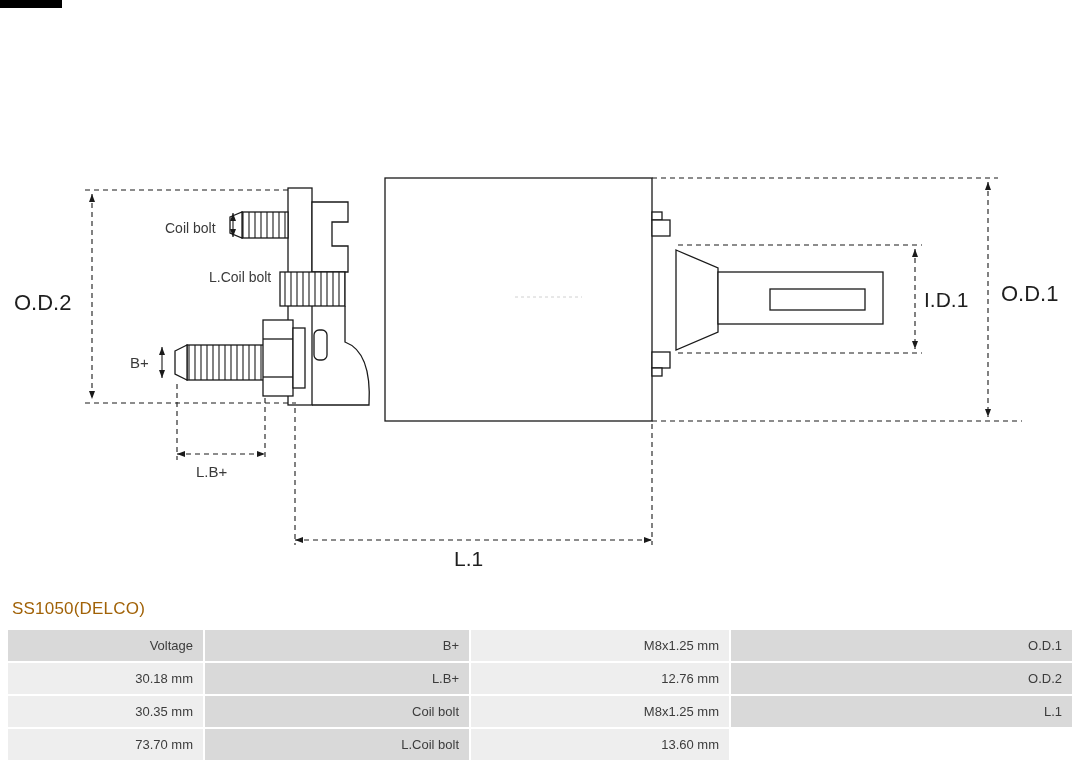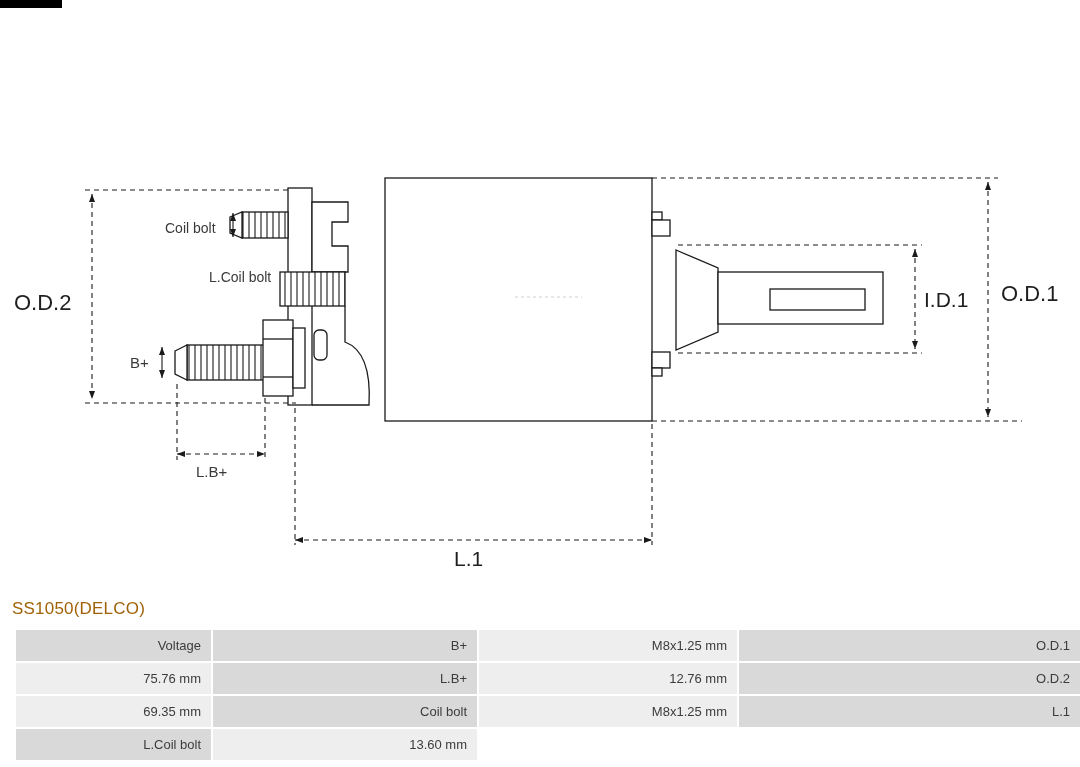--- a/index.html
+++ b/index.html
@@ -16,21 +16,21 @@
   svg.drawing { position: absolute; left: 0; top: 0; }
   .title {
     position: absolute; left: 12px; top: 599px;
     font-size: 17px; color: #a16207; letter-spacing: 0.2px;
   }
   .spec-table {
     position: absolute; left: 8px; top: 630px; width: 1064px;
     display: grid;
     grid-template-columns: 195px 264px 258px 341px;
     gap: 2px;
-    font-size: 13px; color: #3c3c3c; margin-left: 8px;
+    font-size: 13px; color: #3c3c3c;
   }
   .cell {
     height: 31px; line-height: 31px;
     padding: 0 10px; text-align: right;
     white-space: nowrap; overflow: hidden;
   }
   .cell.label { background: #d9d9d9; }
   .cell.value { background: #eeeeee; }
 </style>
 </head>
@@ -145,25 +145,26 @@
 </svg>
 
 <div class="title">SS1050(DELCO)</div>
 
 <div class="spec-table">
   <div class="cell label">Voltage</div>
   <div class="cell label">B+</div>
   <div class="cell value">M8x1.25 mm</div>
 
   <div class="cell label">O.D.1</div>
-  <div class="cell value">75.76 mm</div>
+  <div class="cell value">30.18 mm</div>
   <div class="cell label">L.B+</div>
   <div class="cell value">12.76 mm</div>
 
   <div class="cell label">O.D.2</div>
-  <div class="cell value">69.35 mm</div>
+  <div class="cell value">30.35 mm</div>
   <div class="cell label">Coil bolt</div>
   <div class="cell value">M8x1.25 mm</div>
 
   <div class="cell label">L.1</div>
+  <div class="cell value">73.70 mm</div>
   <div class="cell label">L.Coil bolt</div>
   <div class="cell value">13.60 mm</div>
 </div>
 
 </body></html>

